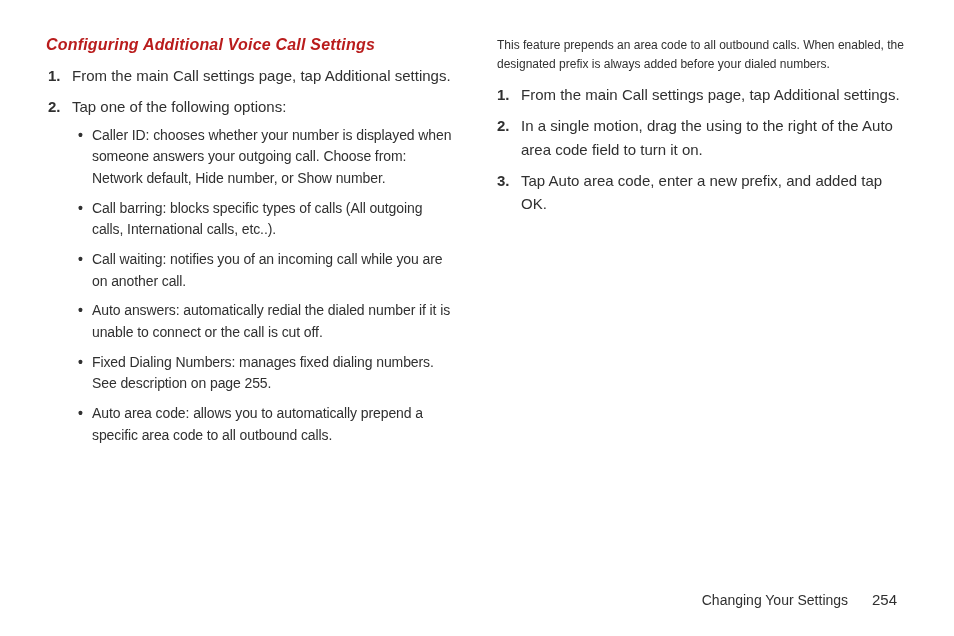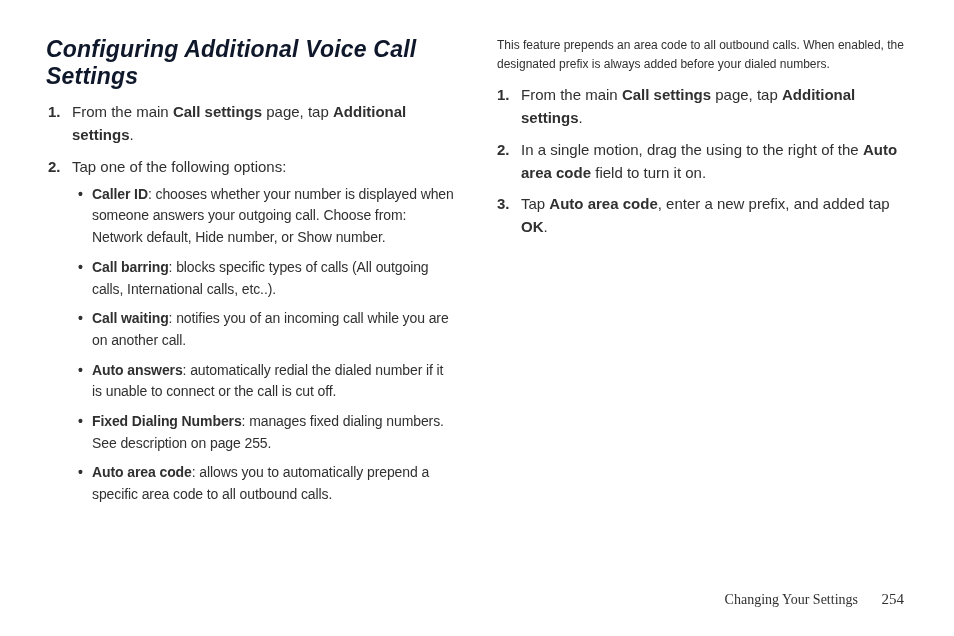--- a/index.html
+++ b/index.html
@@ -17,24 +17,24 @@
       padding: 36px 50px 30px 46px;
     }
     .columns {
       display: flex;
       gap: 40px;
     }
     .col {
       flex: 1;
     }
     .section-heading {
-      color: #0f172a;
+      color: #b91c1c;
       font-style: italic;
       font-weight: bold;
-      font-size: 23px;
+      font-size: 16px;
       margin-bottom: 10px;
       letter-spacing: 0.2px;
       font-stretch: condensed;
     }
     .ordered-list {
       list-style: none;
       padding-left: 26px;
     }
     .ordered-item {
       font-size: 15px;
@@ -68,29 +68,28 @@
       font-weight: bold;
     }
     .body-para {
       font-size: 12px;
       line-height: 1.55;
       margin-bottom: 10px;
       padding-left: 2px;
       font-stretch: condensed;
     }
     .bold {
-      font-weight: bold;
+      font-weight: normal;
     }
     .footer {
       position: absolute;
       bottom: 28px;
-      right: 50px;
+      right: 57px;
       font-size: 14px;
       font-stretch: condensed;
-      font-family: Liberation Serif, serif;
     }
     .footer-num {
       margin-left: 20px;
       font-size: 15px;
     }
   </style>
 </head>
 <body>
 
 <div class="columns">

